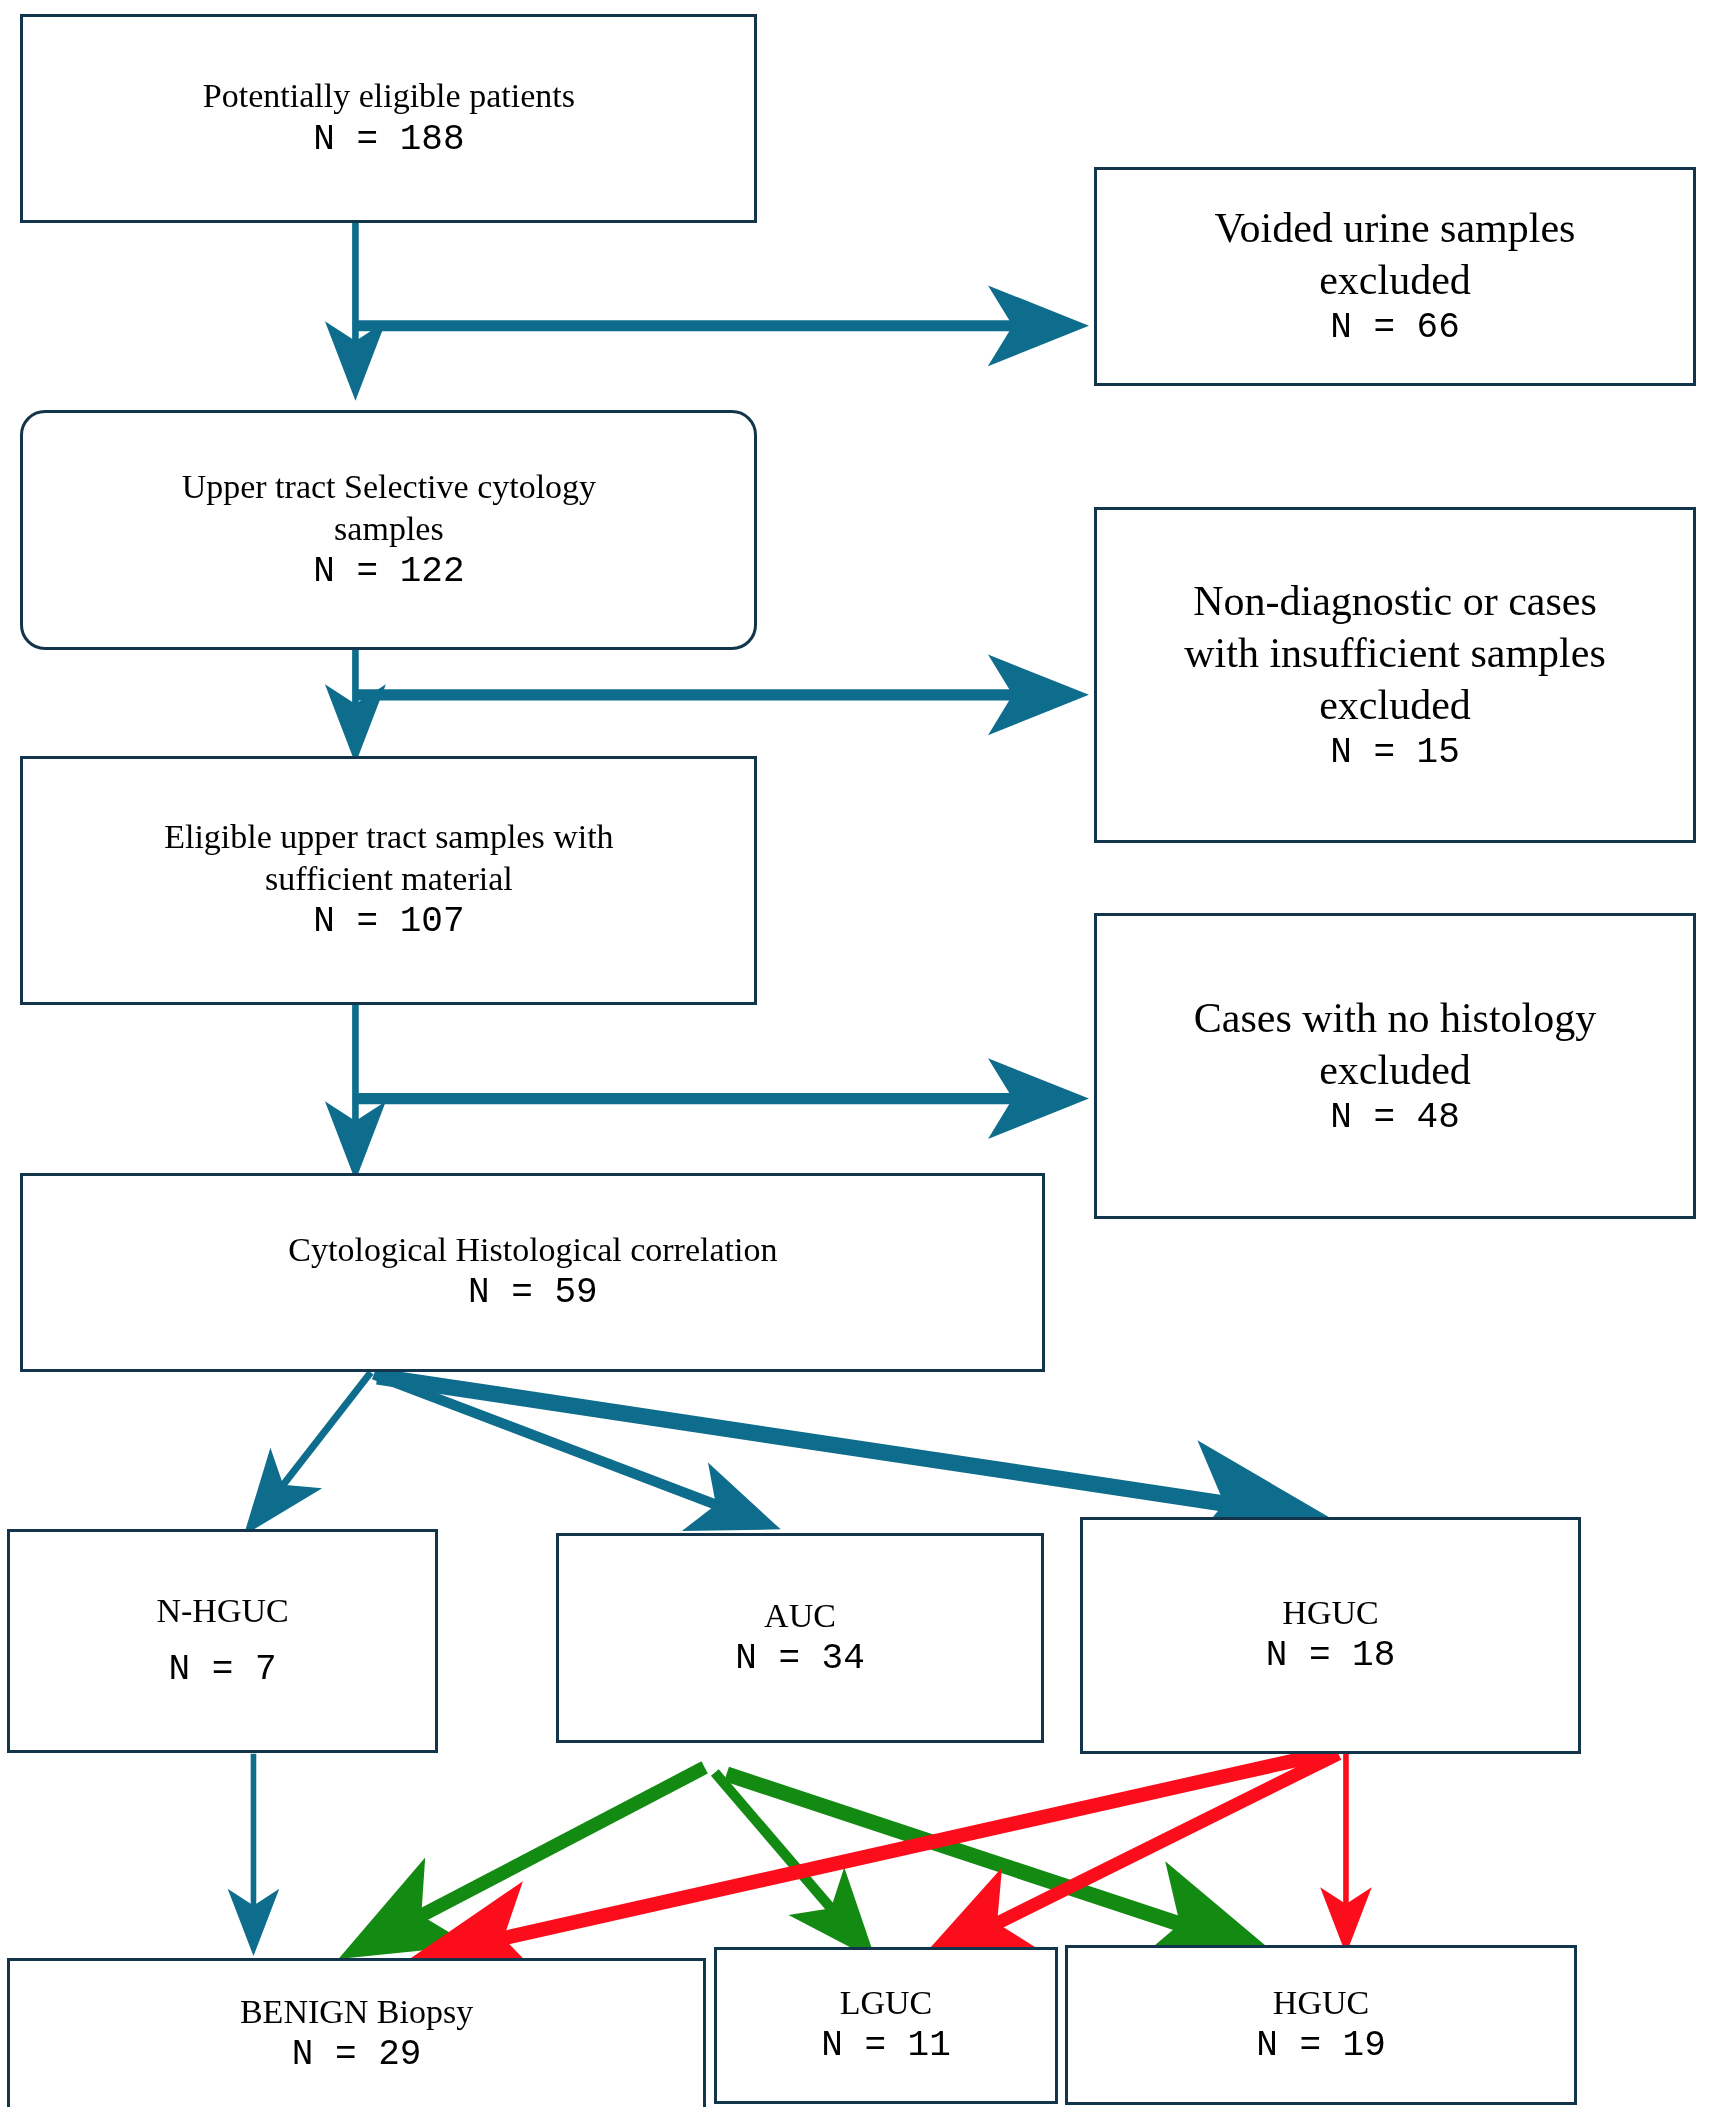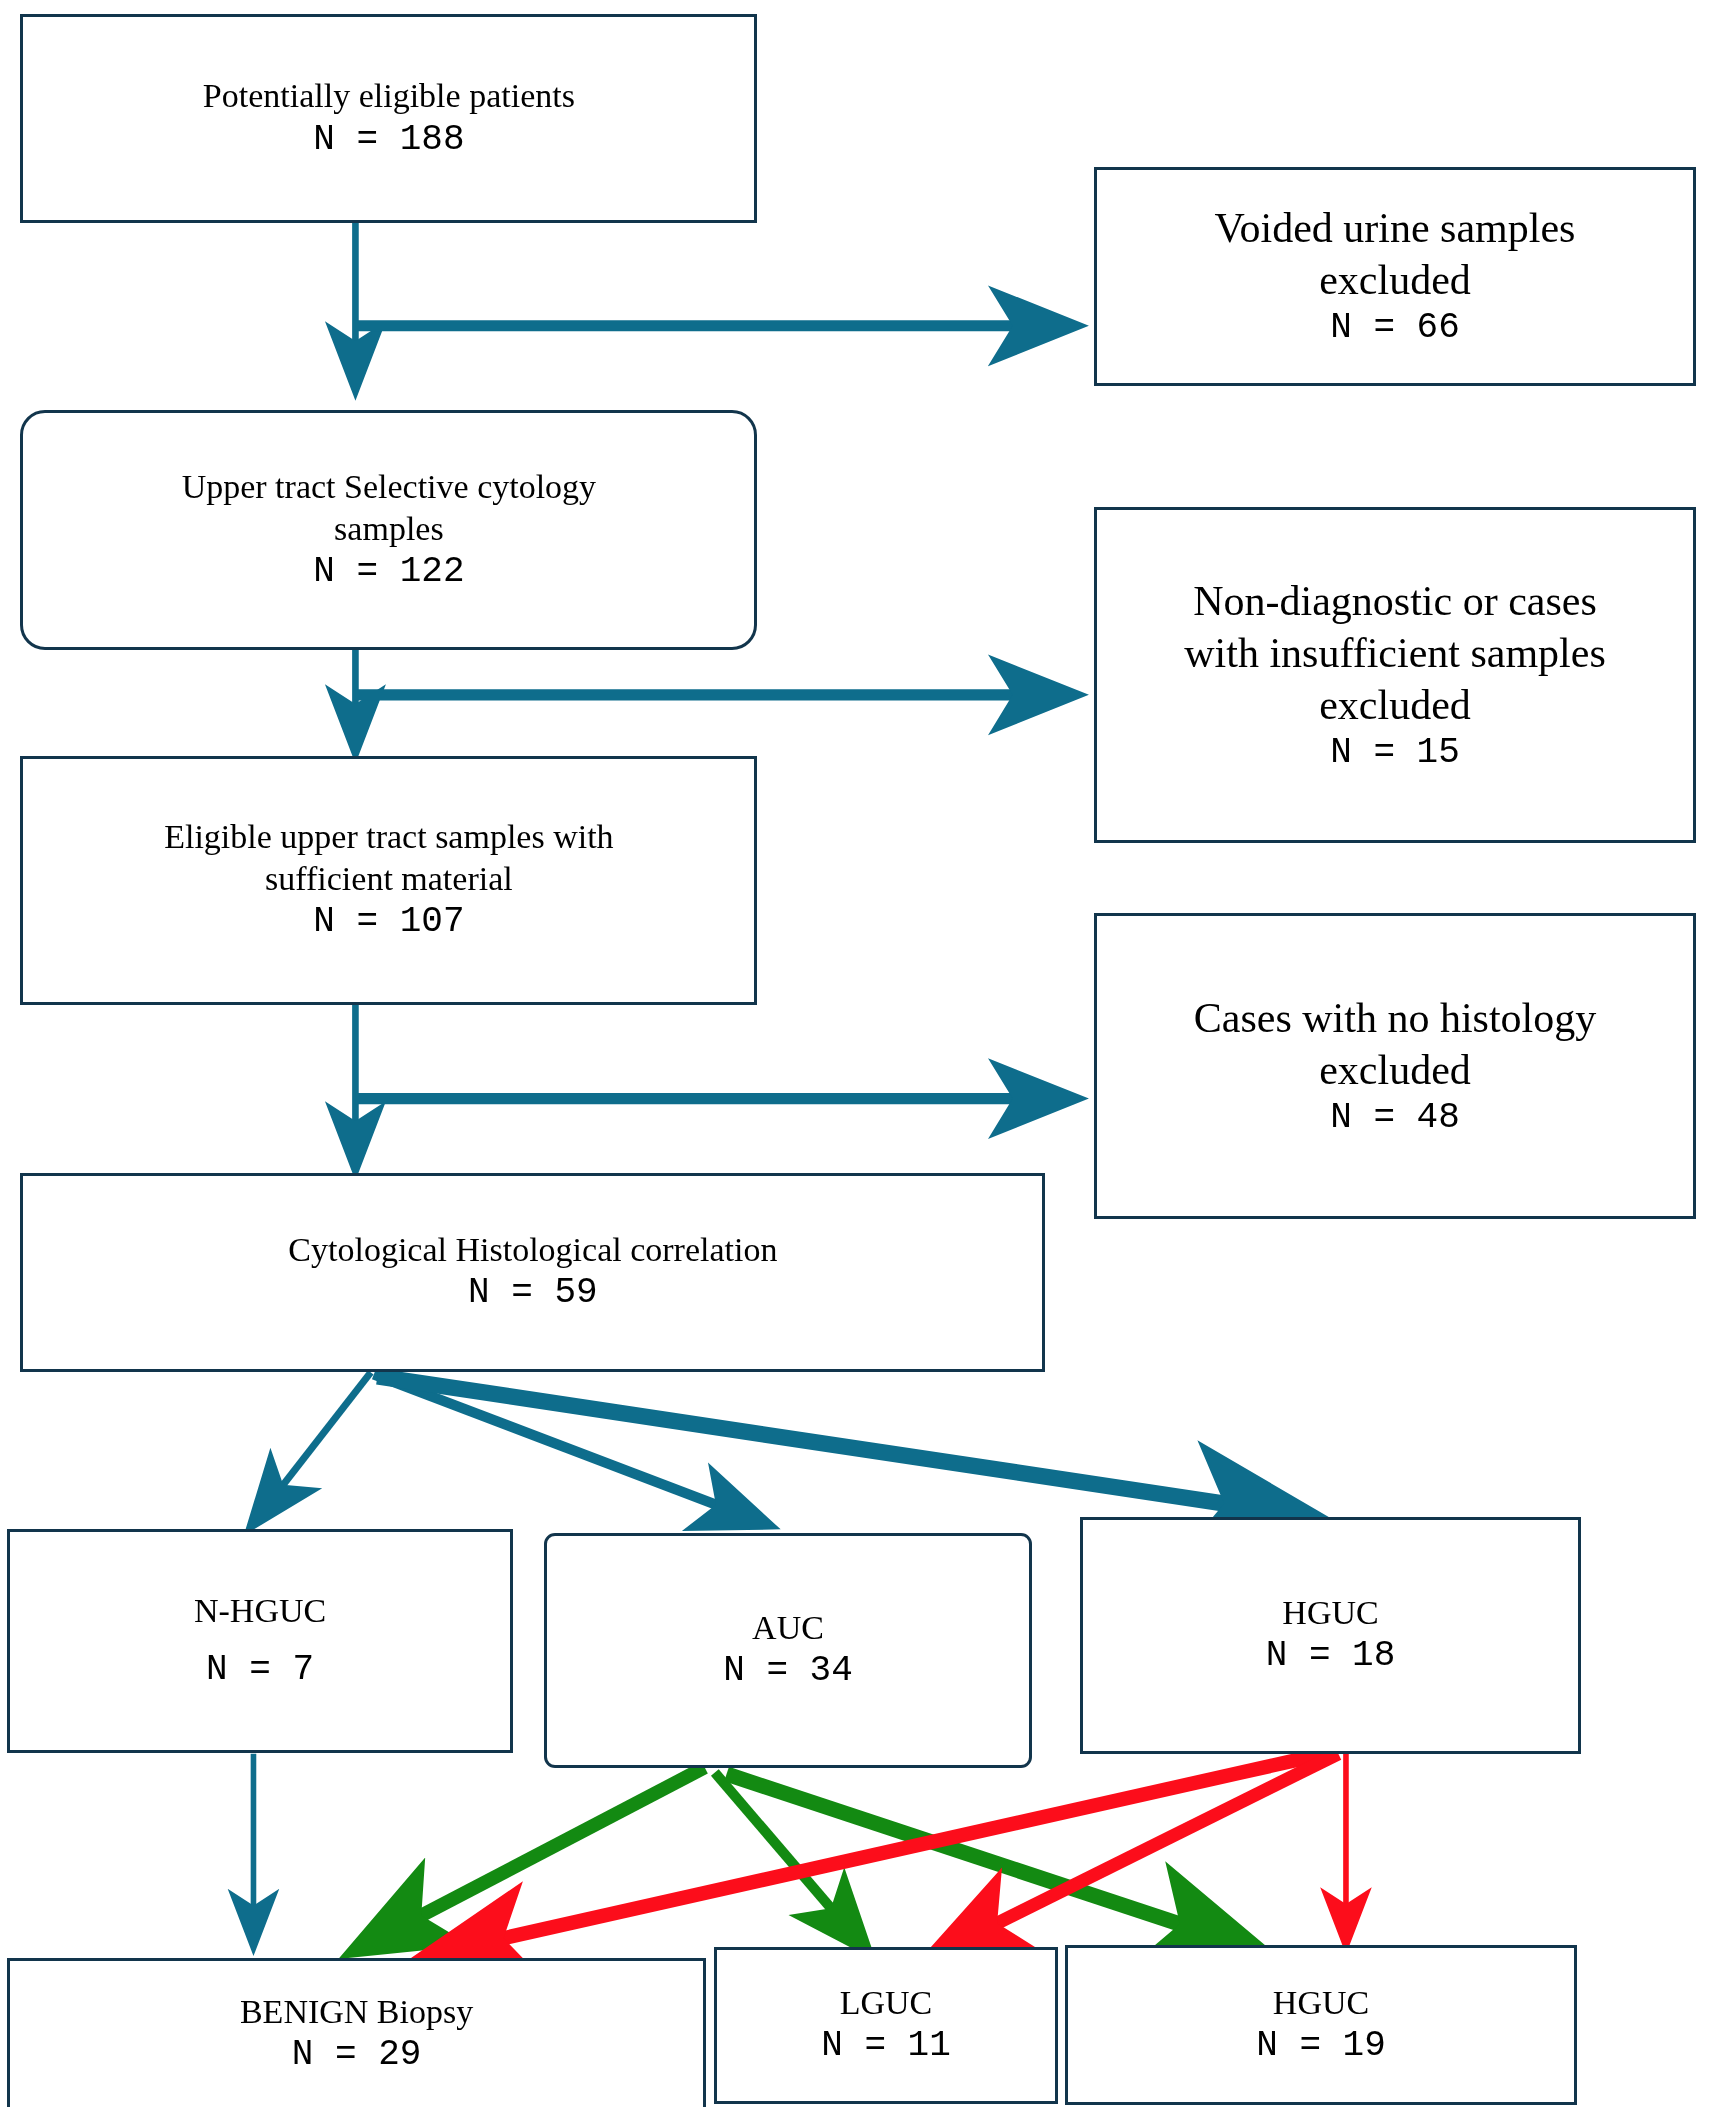--- a/index.html
+++ b/index.html
@@ -133,26 +133,26 @@
     <span class="line fs-mid">Cases with no histology</span>
     <span class="line fs-mid">excluded</span>
     <span class="line fs-n">N = 48</span>
   </div>
 
   <div class="node" style="left:20.4px; top:1173px; width:1025px; height:199px;">
     <span class="line fs-big">Cytological Histological correlation</span>
     <span class="line fs-n">N = 59</span>
   </div>
 
-  <div class="node" style="left:7.1px; top:1529px; width:506px; height:224px;gap:16px;">
+  <div class="node" style="left:7.1px; top:1529px; width:431px; height:224px;gap:16px;">
     <span class="line fs-big">N-HGUC</span>
     <span class="line fs-n">N = 7</span>
   </div>
 
-  <div class="node" style="left:544px; top:1533px; width:488px; height:235px;border-radius:11px;">
+  <div class="node" style="left:556px; top:1533px; width:488px; height:210px;">
     <span class="line fs-big">AUC</span>
     <span class="line fs-n">N = 34</span>
   </div>
 
   <div class="node" style="left:1080px; top:1517px; width:501px; height:237px;">
     <span class="line fs-big">HGUC</span>
     <span class="line fs-n">N = 18</span>
   </div>
 
   <div class="node" style="left:7.1px; top:1958px; width:699px; height:153px;">

